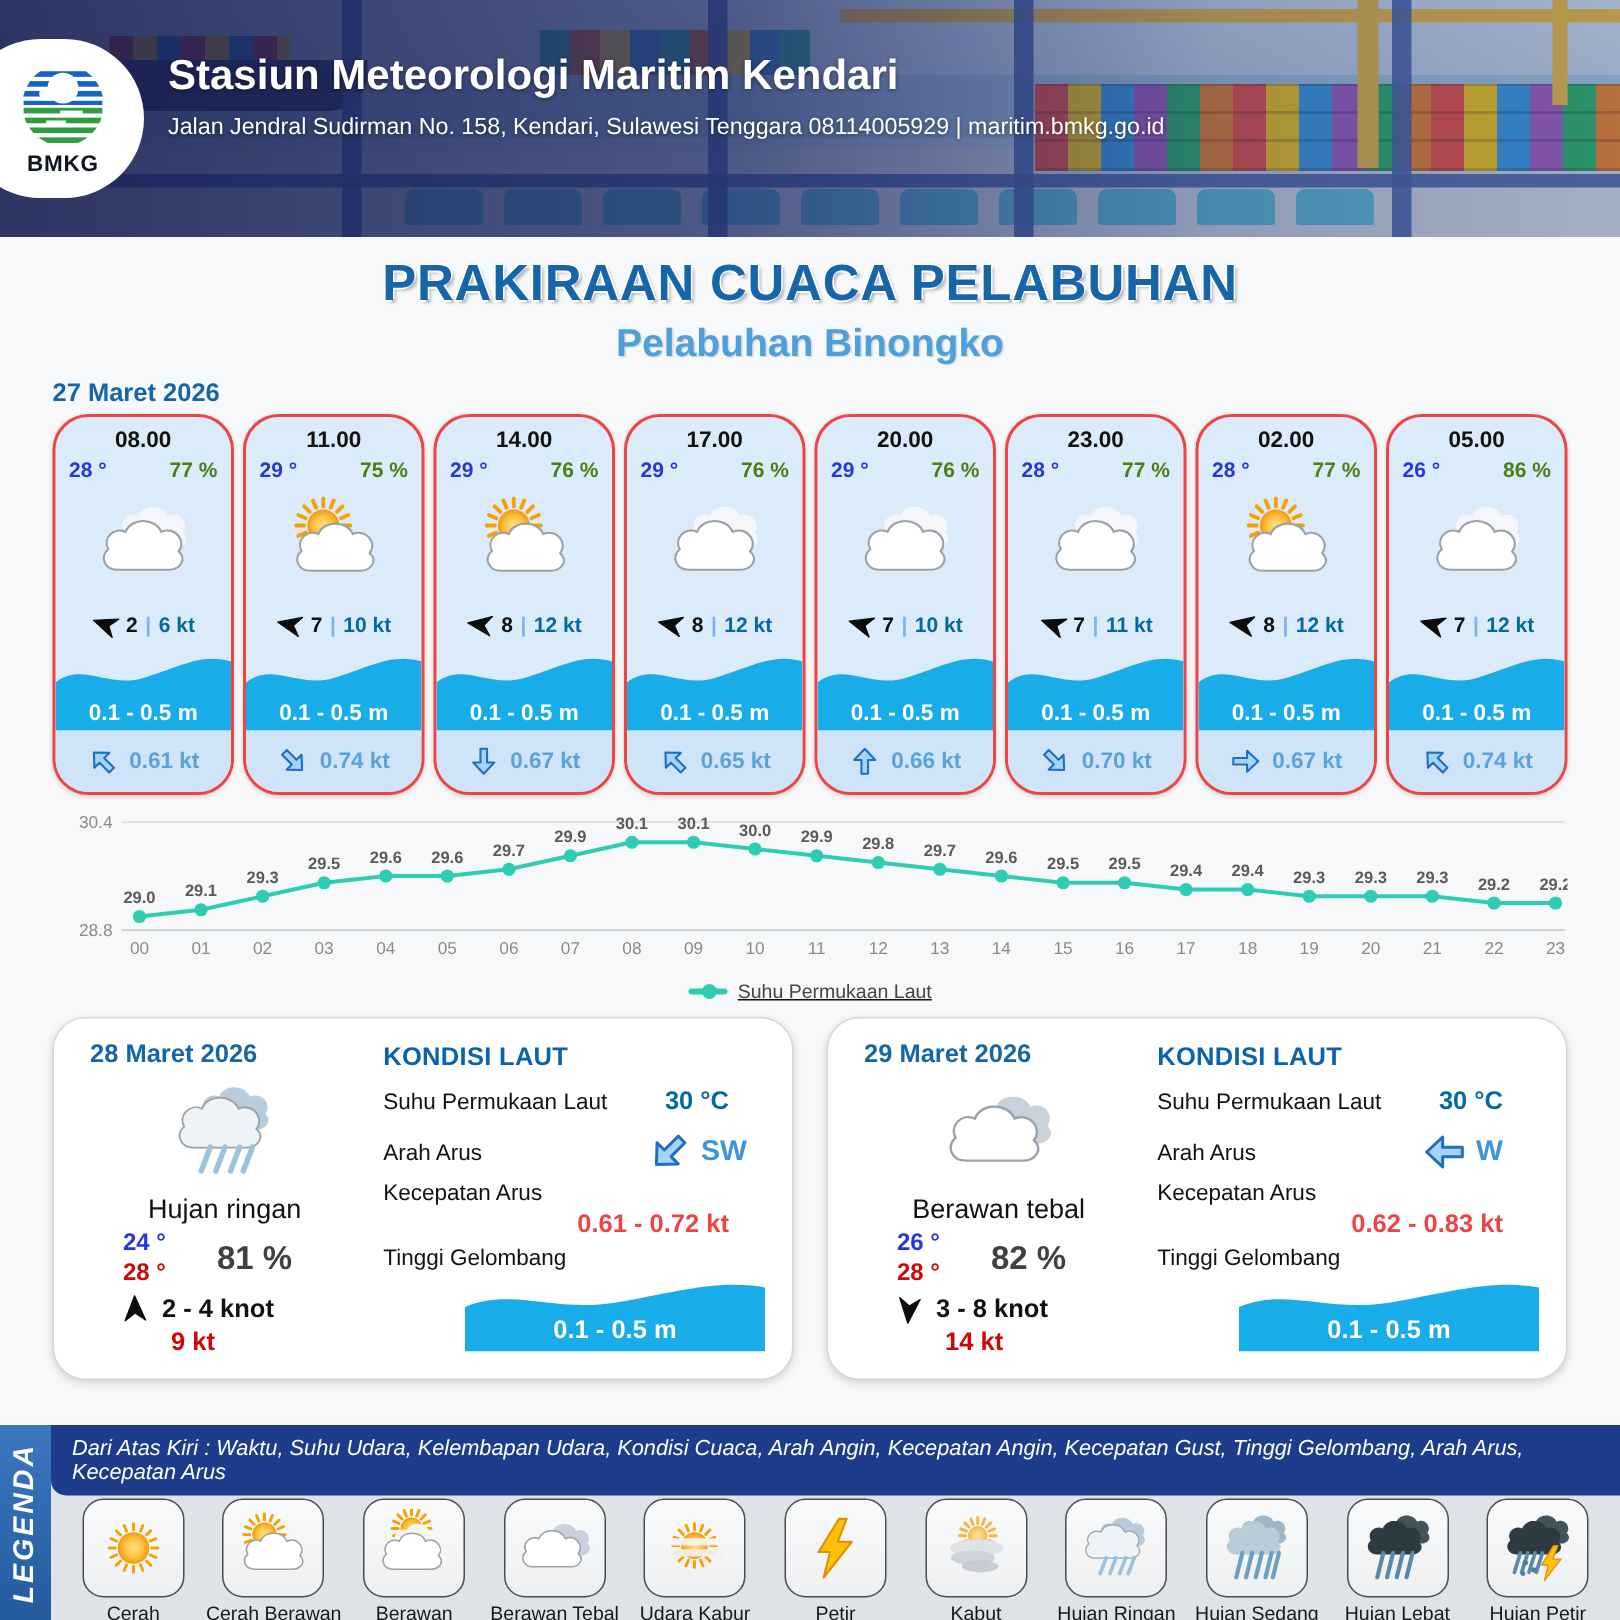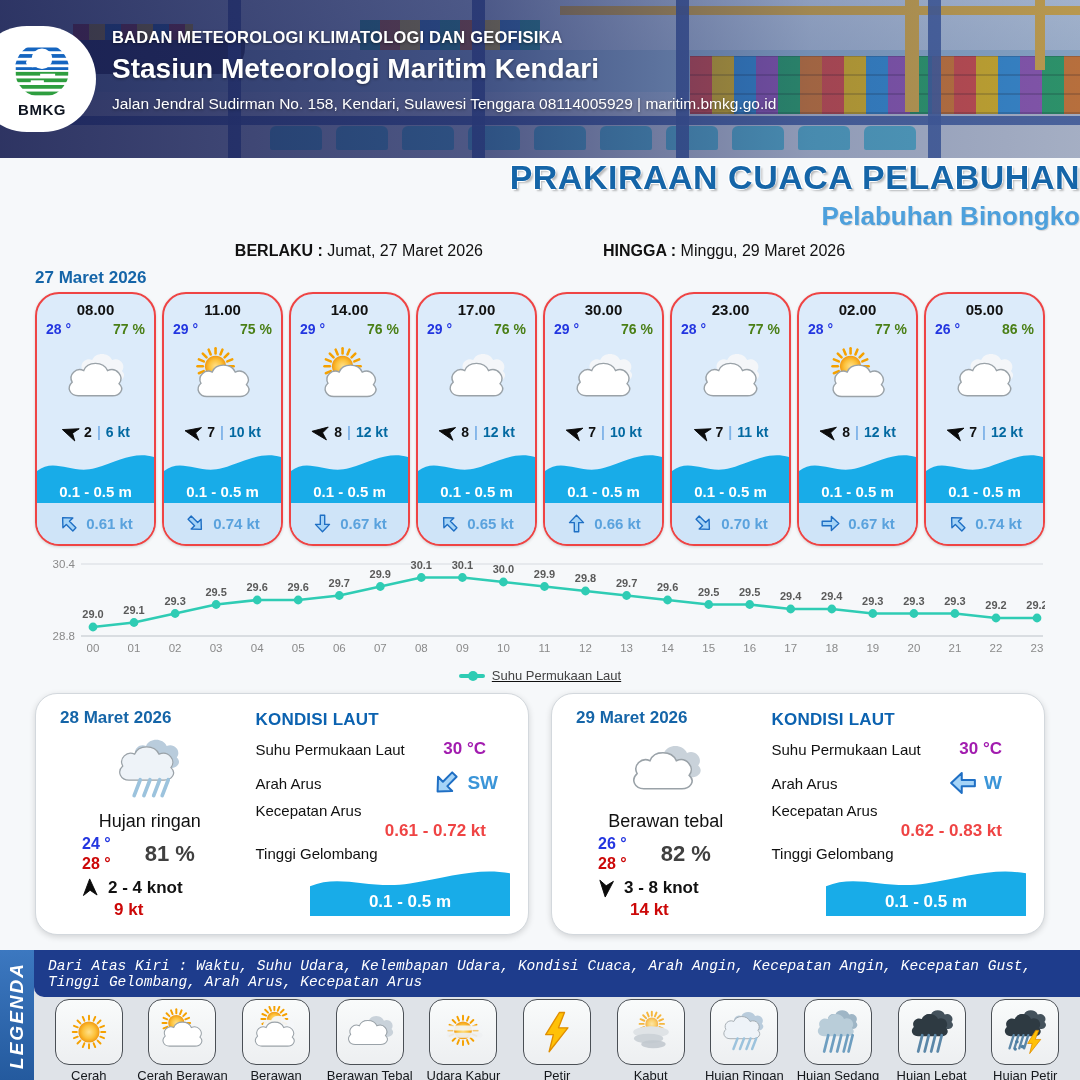--- a/index.html
+++ b/index.html
@@ -33,21 +33,21 @@
   .overlay{position:absolute;inset:0;background:linear-gradient(90deg,rgba(24,30,82,.88) 0%,rgba(30,40,100,.72) 45%,rgba(45,58,120,.38) 75%,rgba(60,72,130,.28) 100%);}
   .logo-blob{position:absolute;left:-26px;top:26px;width:122px;height:106px;background:#fff;border-radius:58px;
     display:flex;flex-direction:column;align-items:center;justify-content:center;padding-left:14px;box-sizing:border-box;}
   .logo-emblem{width:60px;height:60px;}
   .logo-text{font-weight:bold;font-size:15px;color:#0e1420;letter-spacing:.5px;margin-top:1px;}
   .hdr-text{position:absolute;left:112px;top:28px;color:#fff;text-shadow:0 1px 3px rgba(0,0,0,.45);}
   .hdr-org{font-size:16.5px;font-weight:bold;letter-spacing:.2px;}
   .hdr-station{font-size:28px;font-weight:bold;margin-top:6px;}
   .hdr-address{font-size:15.5px;margin-top:10px;font-weight:400;}
   
-  .title-wrap{text-align:right;padding-top:0;}
+  .title-wrap{text-align:center;padding-top:12px;}
   .main-title{font-size:34px;font-weight:800;color:#1565a8;letter-spacing:.5px;
     text-shadow:-1px -1px 0 #fff,1px -1px 0 #fff,-1px 1px 0 #fff,2px 2px 2px rgba(0,0,0,.25);}
   .sub-title{font-size:26px;font-weight:800;color:#4da0dc;margin-top:4px;
     text-shadow:1px 1px 1px rgba(0,0,0,.15);}
   .validity{display:flex;justify-content:center;gap:120px;margin-top:10px;font-size:16px;}
   .validity b{font-weight:bold;}
   .day-label{margin:8px 0 4px 35px;font-size:17px;font-weight:bold;color:#1565a8;}
   
   .cards-row{display:flex;gap:6px;margin:0 35px;}
   .hcard{flex:1;height:250px;background:#dcebfa;border:2px solid #ef4444;border-radius:24px;
@@ -81,33 +81,33 @@
   .d-th{display:flex;align-items:center;margin-left:28px;margin-top:2px;}
   .d-temps{display:flex;flex-direction:column;font-size:16px;font-weight:bold;line-height:1.25;}
   .d-tmin{color:#2336e0;}
   .d-tmax{color:#cc0808;}
   .d-hum{color:#404040;font-size:22px;font-weight:bold;margin-left:34px;}
   .d-wind{display:flex;align-items:center;gap:8px;font-size:17px;font-weight:bold;margin-left:26px;margin-top:4px;}
   .d-gust{color:#cc0808;font-size:17px;font-weight:bold;margin-left:60px;margin-top:2px;}
   .d-right{width:58%;padding-left:10px;box-sizing:border-box;}
   .k-head{font-size:17px;font-weight:bold;color:#0b62b0;margin-top:2px;letter-spacing:.2px;}
   .k-row{display:flex;justify-content:space-between;align-items:center;margin-top:9px;font-size:15px;}
-  .k-val{color:#a21caf;font-weight:bold;font-size:17px;}
+  .k-val{color:#0369a1;font-weight:bold;font-size:17px;}
   .k-dir{display:flex;align-items:center;gap:6px;color:#3b95d8;font-weight:bold;font-size:19px;}
   .k-speed{text-align:right;color:#ef4444;font-weight:bold;font-size:17px;margin:2px 24px 0 0;}
   .k-wavebadge{position:relative;width:200px;height:52px;margin:2px 0 0 auto;}
   .k-wavebadge svg{position:absolute;inset:0;width:100%;height:100%;}
   .k-wavebadge .wtext{position:absolute;left:0;right:0;bottom:4px;text-align:center;color:#fff;font-weight:bold;font-size:17px;}
   
   .legend-bar{position:absolute;left:0;bottom:0;width:1080px;height:130px;display:flex;}
   .legend-tab{width:34px;background:linear-gradient(180deg,#3c78c0,#245a9e);display:flex;align-items:center;justify-content:center;}
   .legend-tab span{writing-mode:vertical-rl;transform:rotate(180deg);color:#fff;font-weight:bold;font-style:italic;
     font-size:19px;letter-spacing:2px;}
   .legend-body{flex:1;display:flex;flex-direction:column;background:#dfe3e8;}
-  .legend-caption{background:#1e3c8c;color:#fff;font-style:italic;font-size:14.5px;padding:8px 12px 7px 14px;border-radius:0 0 0 10px;font-family:Liberation Mono, monospace;}
+  .legend-caption{background:#1e3c8c;color:#fff;font-style:italic;font-size:14.5px;padding:8px 12px 7px 14px;border-radius:0 0 0 10px;}
   .legend-items{flex:1;display:flex;align-items:center;padding:2px 8px 6px 8px;}
   .legend-item{flex:1;display:flex;flex-direction:column;align-items:center;}
   .legend-box{width:66px;height:64px;border:1.6px solid #4a4f55;border-radius:14px;
     background:linear-gradient(#f9fbfb,#edeff1);display:flex;align-items:center;justify-content:center;}
   .legend-label{font-size:13px;margin-top:3px;color:#15181c;white-space:nowrap;}
 </style>
 </head>
 <body>
 
 <div class="app-header">
@@ -164,35 +164,28 @@
           <rect x="4" y="48" width="52" height="4"></rect>
             <rect x="10" y="55" width="44" height="4"></rect>
         </g>
         <rect x="30" y="36" width="16" height="3" fill="#fff"></rect>
         <rect x="20" y="43" width="14" height="3" fill="#fff"></rect>
       </g>
     </svg>
     <div class="logo-text">BMKG</div>
   </div>
   <div class="hdr-text">
-    <div class="hdr-org">BADAN METEOROLOGI KLIMATOLOGI DAN GEOFISIKA</div>
     <div class="hdr-station">Stasiun Meteorologi Maritim Kendari</div>
     <div class="hdr-address">Jalan Jendral Sudirman No. 158, Kendari, Sulawesi Tenggara  08114005929 | maritim.bmkg.go.id</div>
   </div>
 </div>
 
 <div class="title-wrap">
   <div class="main-title">PRAKIRAAN CUACA PELABUHAN</div>
   <div class="sub-title">Pelabuhan Binongko</div>
-  <div class="validity">
-    <div><b>BERLAKU :</b>
-      <span>Jumat, 27 Maret 2026</span></div>
-    <div><b>HINGGA :</b>
-      <span>Minggu, 29 Maret 2026</span></div>
-  </div>
 </div>
 
 <div class="day-label">27 Maret 2026</div>
 
 <div class="cards-row" id="cards-row">
     <div class="hcard">
     <div class="h-time">08.00</div>
     <div class="h-th">
       <span class="h-temp">28 °</span>
       <span class="h-hum">77 %</span>
@@ -363,21 +356,21 @@
       <span class="wtext">0.1 - 0.5 m</span>
     </div>
     <div class="h-current">
       <svg width="21" height="21" viewBox="0 0 24 24" style="transform:rotate(225deg)">
     <path d="M2.5,9.5 L13,9.5 L13,4 L21.5,12 L13,20 L13,14.5 L2.5,14.5 Z" fill="#a6d4f7" stroke="#1f6fc4" stroke-width="1.6" stroke-linejoin="round"></path>
         </svg>
       <span>0.65 kt</span>
     </div>
     </div>
     <div class="hcard">
-    <div class="h-time">30.00</div>
+    <div class="h-time">20.00</div>
     <div class="h-th">
       <span class="h-temp">29 °</span>
       <span class="h-hum">76 %</span>
     </div>
     <div class="h-icon">
         <svg width="68" height="68" viewBox="0 0 64 64">
           <path transform="translate(12,-1) scale(0.8)" opacity="0.95" d="M15,45 C7,45 3,37 9,31.5 C5,24 13,16.5 20.5,20 C24,10.5 40,10.5 44,20 C53,16 61,26 55.5,33 C61.5,38.5 56,45 49,45 Z" fill="#f4f7f9"></path>
           <path transform="translate(1,6) scale(0.95)" opacity="1" d="M15,45 C7,45 3,37 9,31.5 C5,24 13,16.5 20.5,20 C24,10.5 40,10.5 44,20 C53,16 61,26 55.5,33 C61.5,38.5 56,45 49,45 Z" fill="#ffffff" stroke="#9aa2a8" stroke-width="1.4"></path>
         </svg>
       </div>

